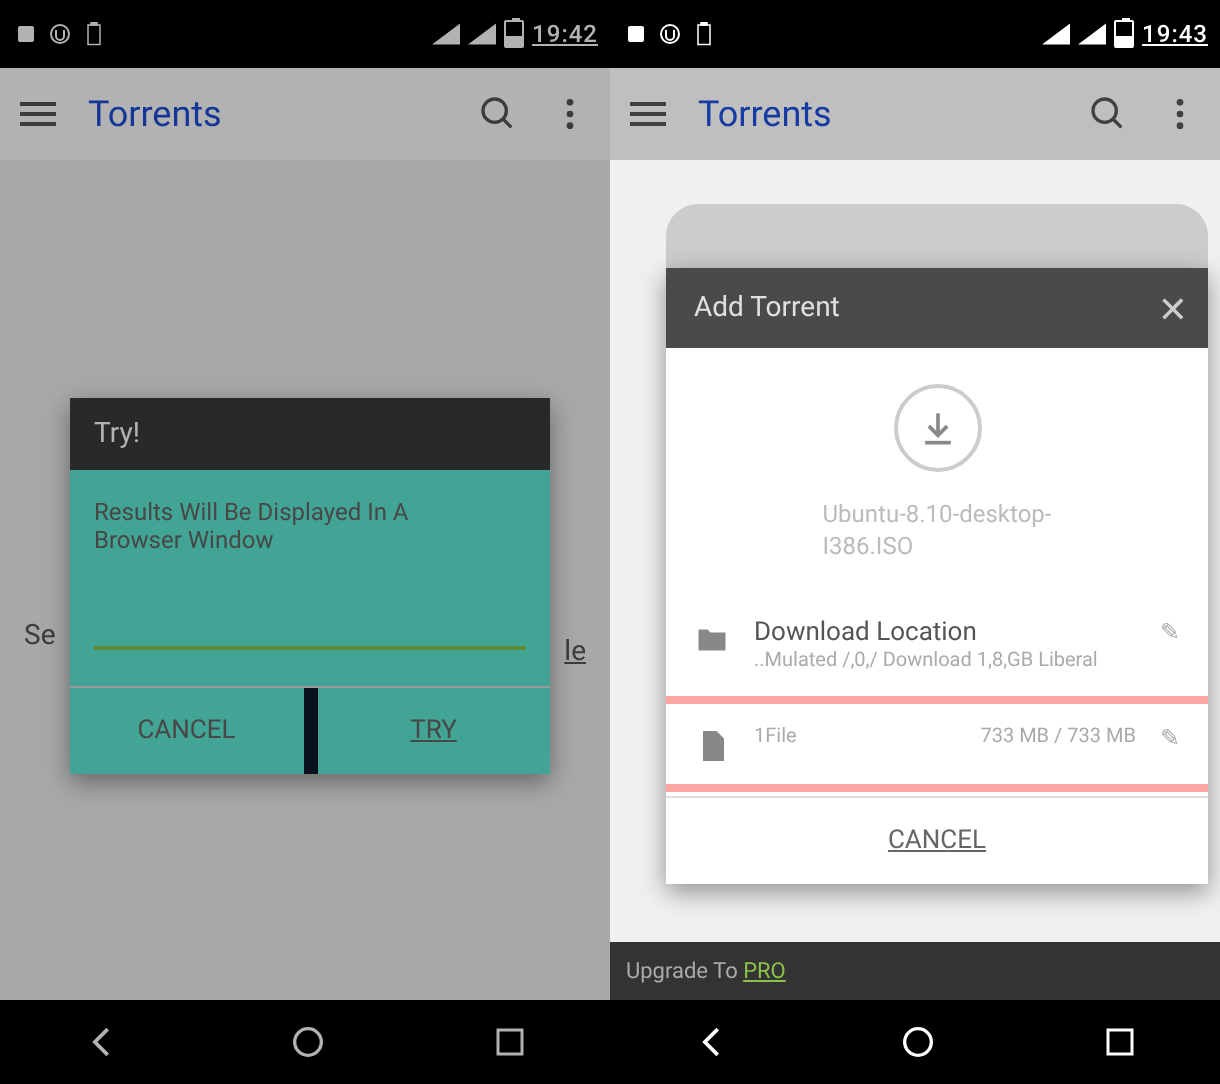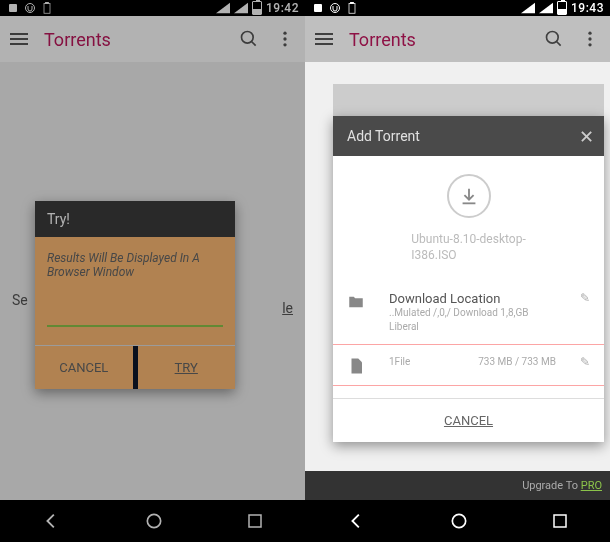--- a/index.html
+++ b/index.html
@@ -2,69 +2,69 @@
 <html><head>
   <meta charset="utf-8">
   <style>
     * { box-sizing: border-box; margin: 0; padding: 0; }
     body { font-family: Roboto, Arial, sans-serif; background: #fff; }
     .container { display: flex; width: 610px; height: 542px; }
     .phone { width: 305px; height: 542px; display: flex; flex-direction: column; position: relative; overflow: hidden; }
     .phone-left { filter: brightness(0.7); }
     
     
-    .status-bar { height: 16px; background: #000; display: flex; align-items: center; justify-content: flex-end; padding: 0 6px; gap: 4px; color: #fff; font-size: 12px; }
+    .status-bar { height: 34px; background: #000; display: flex; align-items: center; justify-content: flex-end; padding: 0 6px; gap: 4px; color: #fff; font-size: 12px; text-decoration: underline; }
     .status-bar .left-icons { position: absolute; left: 6px; display: flex; gap: 3px; }
     .status-icon { width: 14px; height: 14px; display: inline-flex; align-items: center; justify-content: center; }
     .battery { width: 10px; height: 14px; border: 1px solid #fff; border-radius: 1px; position: relative; }
     .battery::after { content: ''; position: absolute; top: -2px; left: 3px; width: 4px; height: 2px; background: #fff; }
     .battery-fill { background: #fff; width: 100%; height: 40%; position: absolute; bottom: 0; }
     .time { font-weight: 500; letter-spacing: 0.5px; }
     
     
     .app-bar { height: 46px; background: #fff; display: flex; align-items: center; padding: 0 10px; gap: 16px; }
     .hamburger { display: flex; flex-direction: column; gap: 3px; cursor: pointer; }
     .hamburger span { width: 18px; height: 2px; background: #555; }
-    .app-title { font-size: 18px; color: #be185d; flex: 1; }
+    .app-title { font-size: 18px; color: #1d4ed8; flex: 1; }
     .app-icon { color: #555; cursor: pointer; }
     
     
     .content { flex: 1; background: #f0f0f0; position: relative; }
     .bg-text { position: absolute; left: 12px; top: 230px; color: #555; font-size: 14px; }
     .bg-text-r { position: absolute; right: 12px; top: 238px; color: #555; font-size: 14px; text-decoration: underline; }
     
     
     .nav-bar { height: 42px; background: #000; display: flex; align-items: center; justify-content: space-around; }
     .nav-btn { color: #fff; cursor: pointer; }
     
     
-    .dialog-left { position: absolute; top: 139px; left: 35px; width: 200px; background: #fdba74; box-shadow: 0 4px 12px rgba(0,0,0,0.4); }
+    .dialog-left { position: absolute; top: 119px; left: 35px; width: 240px; background: #5eead4; box-shadow: 0 4px 12px rgba(0,0,0,0.4); }
     .dialog-header { background: #3a3a3a; color: #fff; padding: 10px 12px; font-size: 14px; }
-    .dialog-body { padding: 14px 12px 8px; color: #666; font-size: 12px; font-style: italic; }
+    .dialog-body { padding: 14px 12px 8px; color: #666; font-size: 12px; }
     .dialog-input { border-bottom: 2px solid #8bc34a; height: 30px; margin: 18px 0 10px; }
     .dialog-actions { display: flex; border-top: 1px solid #ddd; }
-    .dialog-btn { flex: 1; text-align: center; padding: 14px 0; color: #666; font-size: 13px; border-right: 5px solid #0f172a; cursor: pointer; }
+    .dialog-btn { flex: 1; text-align: center; padding: 14px 0; color: #666; font-size: 13px; border-right: 7px solid #0f172a; cursor: pointer; }
     .dialog-btn:last-child { border-right: none; text-decoration: underline; }
     
     
-    .overlay-right { position: absolute; top: 22px; left: 28px; right: 6px; bottom: 58px; background: rgba(0,0,0,0.15); }
+    .overlay-right { position: absolute; top: 22px; left: 28px; right: 6px; bottom: 58px; background: rgba(0,0,0,0.15); border-radius: 16px; }
     .dialog-right { position: absolute; top: 32px; left: 0; right: 0; bottom: 0; background: #fff; box-shadow: 0 4px 12px rgba(0,0,0,0.4); display: flex; flex-direction: column; }
     .dialog-right-header { background: #4a4a4a; color: #e0e0e0; padding: 12px 14px; font-size: 14px; position: relative; }
     .close-x { position: absolute; right: 10px; top: 10px; color: #ccc; font-size: 18px; cursor: pointer; }
     .torrent-info { display: flex; align-items: center; gap: 14px; padding: 18px 14px; flex-direction: column; }
     .circle-icon { width: 44px; height: 44px; border: 2px solid #ccc; border-radius: 50%; display: flex; align-items: center; justify-content: center; color: #888; }
     .torrent-name { color: #bbb; font-size: 12px; line-height: 1.3; }
-    .section-row { display: flex; align-items: flex-start; gap: 24px; padding: 10px 14px; border-bottom: 1px solid #fca5a5; }
+    .section-row { display: flex; align-items: flex-start; gap: 12px; padding: 10px 14px; border-bottom: 4px solid #fca5a5; }
     .section-icon { color: #888; margin-top: 2px; }
     .section-text { flex: 1; }
     .section-title { color: #555; font-size: 13px; }
     .section-sub { color: #aaa; font-size: 10px; line-height: 1.4; }
     .pencil { color: #aaa; font-size: 12px; }
     .spacer { flex: 1; }
-    .upgrade-bar { background: #333; color: #aaa; text-align: right; padding: 8px; font-size: 11px; }
+    .upgrade-bar { background: #333; color: #aaa; text-align: left; padding: 8px; font-size: 11px; }
     .pro { color: #8bc34a; text-decoration: underline; }
     
     svg { display: block; }
   </style>
 </head>
 <body>
 
 <div class="container">
 
   <div class="phone phone-left">

